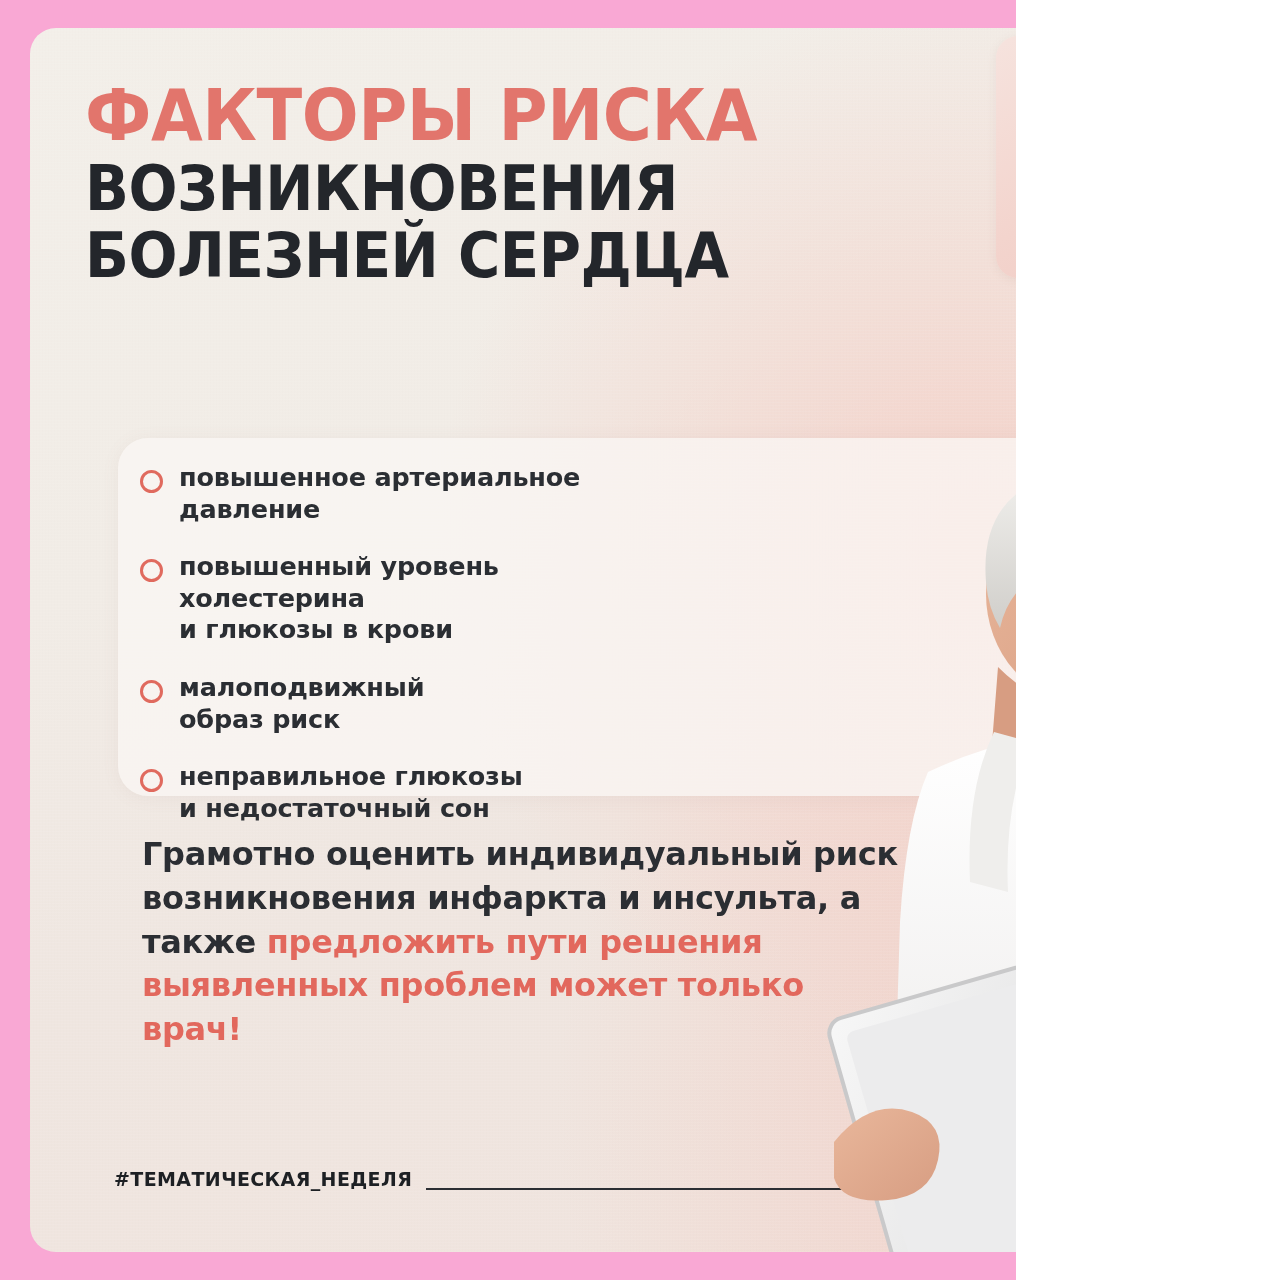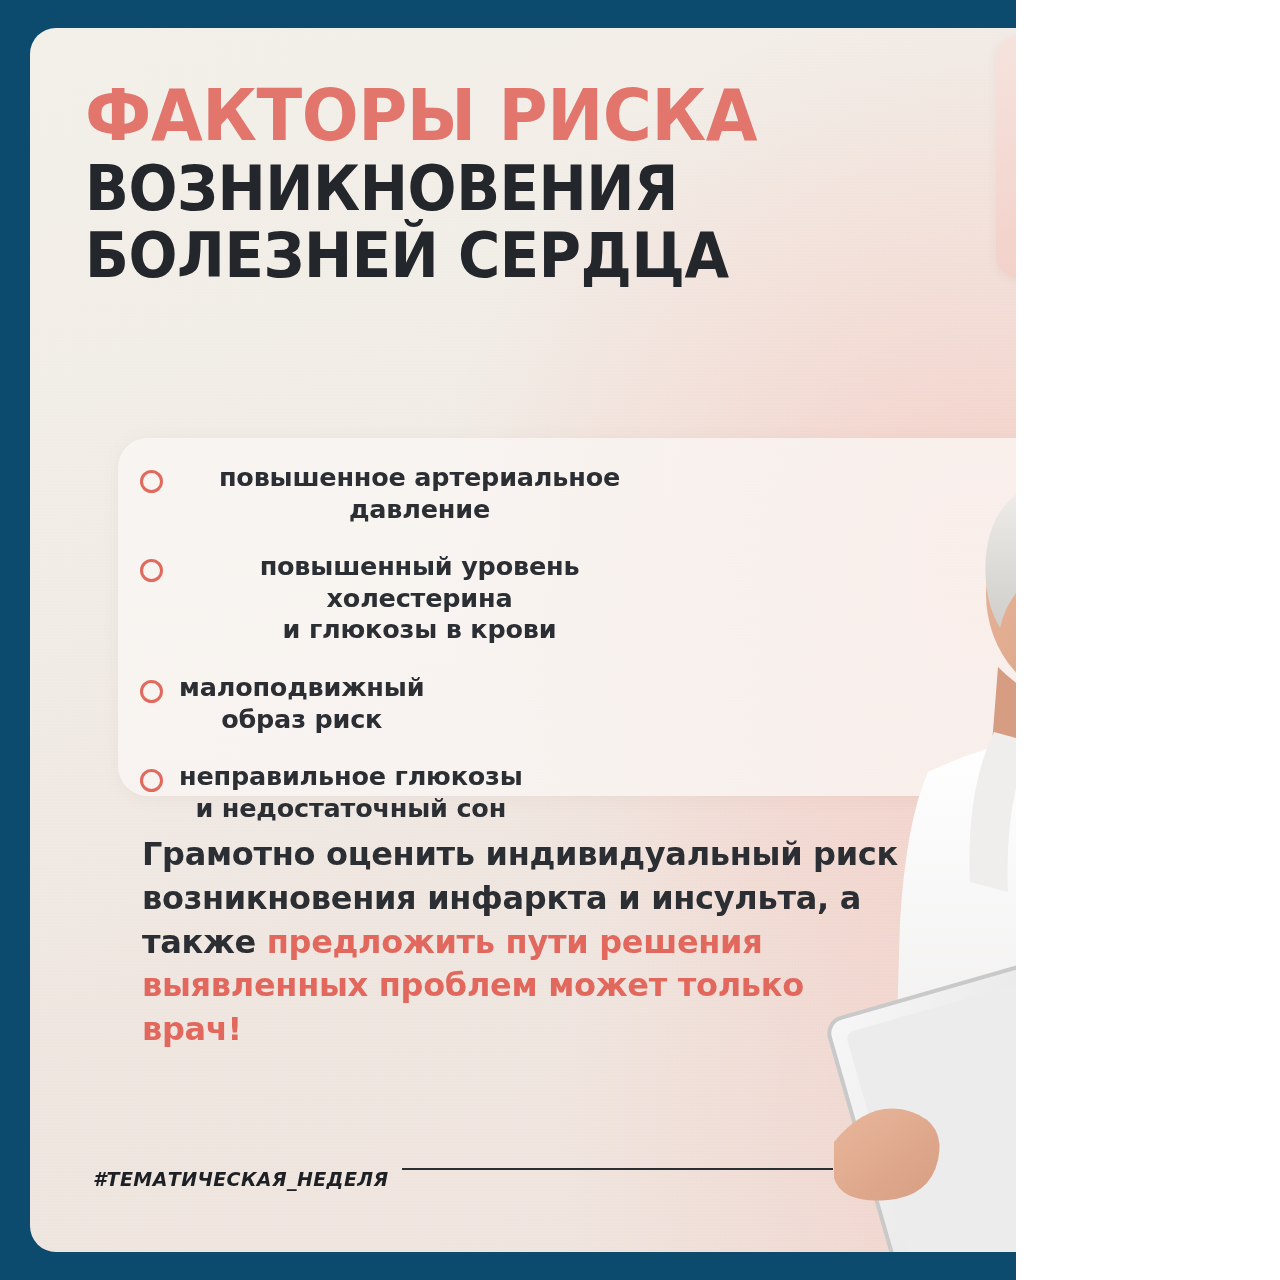--- a/index.html
+++ b/index.html
@@ -6,21 +6,21 @@
     margin: 0;
     padding: 0;
     background: #ffffff;
   }
   #poster {
     position: relative;
     width: 1016px;
     height: 1280px;
     overflow: hidden;
     font-family: "Liberation Sans", sans-serif;
-    background: #0c4a6e;
+    background: #f9a8d4;
   }
   
   .frame {
     position: absolute;
     left: 30px;
     top: 28px;
     width: 1220px;
     height: 1224px;
     border-radius: 26px;
     overflow: hidden;
@@ -122,47 +122,45 @@
     margin-top: 8px;
     margin-right: 16px;
   }
   .li .txt {
     font-family: "DejaVu Sans", sans-serif;
     font-weight: 700;
     font-size: 25.5px;
     line-height: 1.24;
     color: #2b2e33;
     letter-spacing: -0.2px;
-    text-align: center;
   }
 
   
   .para {
     position: absolute;
     left: 112px;
     top: 805px;
     width: 760px;
     font-family: "DejaVu Sans", sans-serif;
     font-weight: 700;
     font-size: 32px;
     line-height: 1.37;
     color: #2b2e33;
     letter-spacing: -0.3px;
   }
   .para .accent { color: #e2685d; }
 
   
   .footer {
     position: absolute;
-    left: 63px;
+    left: 84px;
     bottom: 62px;
     width: 740px;
     display: flex;
-    align-items: flex-start;
-    font-style: italic;
+    align-items: flex-end;
   }
   .hashtag {
     font-family: "DejaVu Sans", sans-serif;
     font-weight: 700;
     font-size: 19px;
     letter-spacing: 0.4px;
     color: #1d2024;
     white-space: nowrap;
   }
   .rule {

